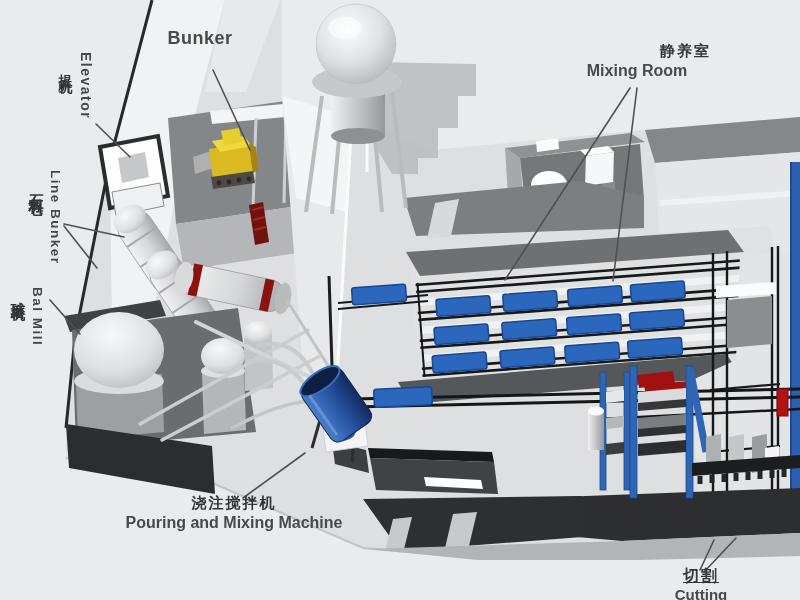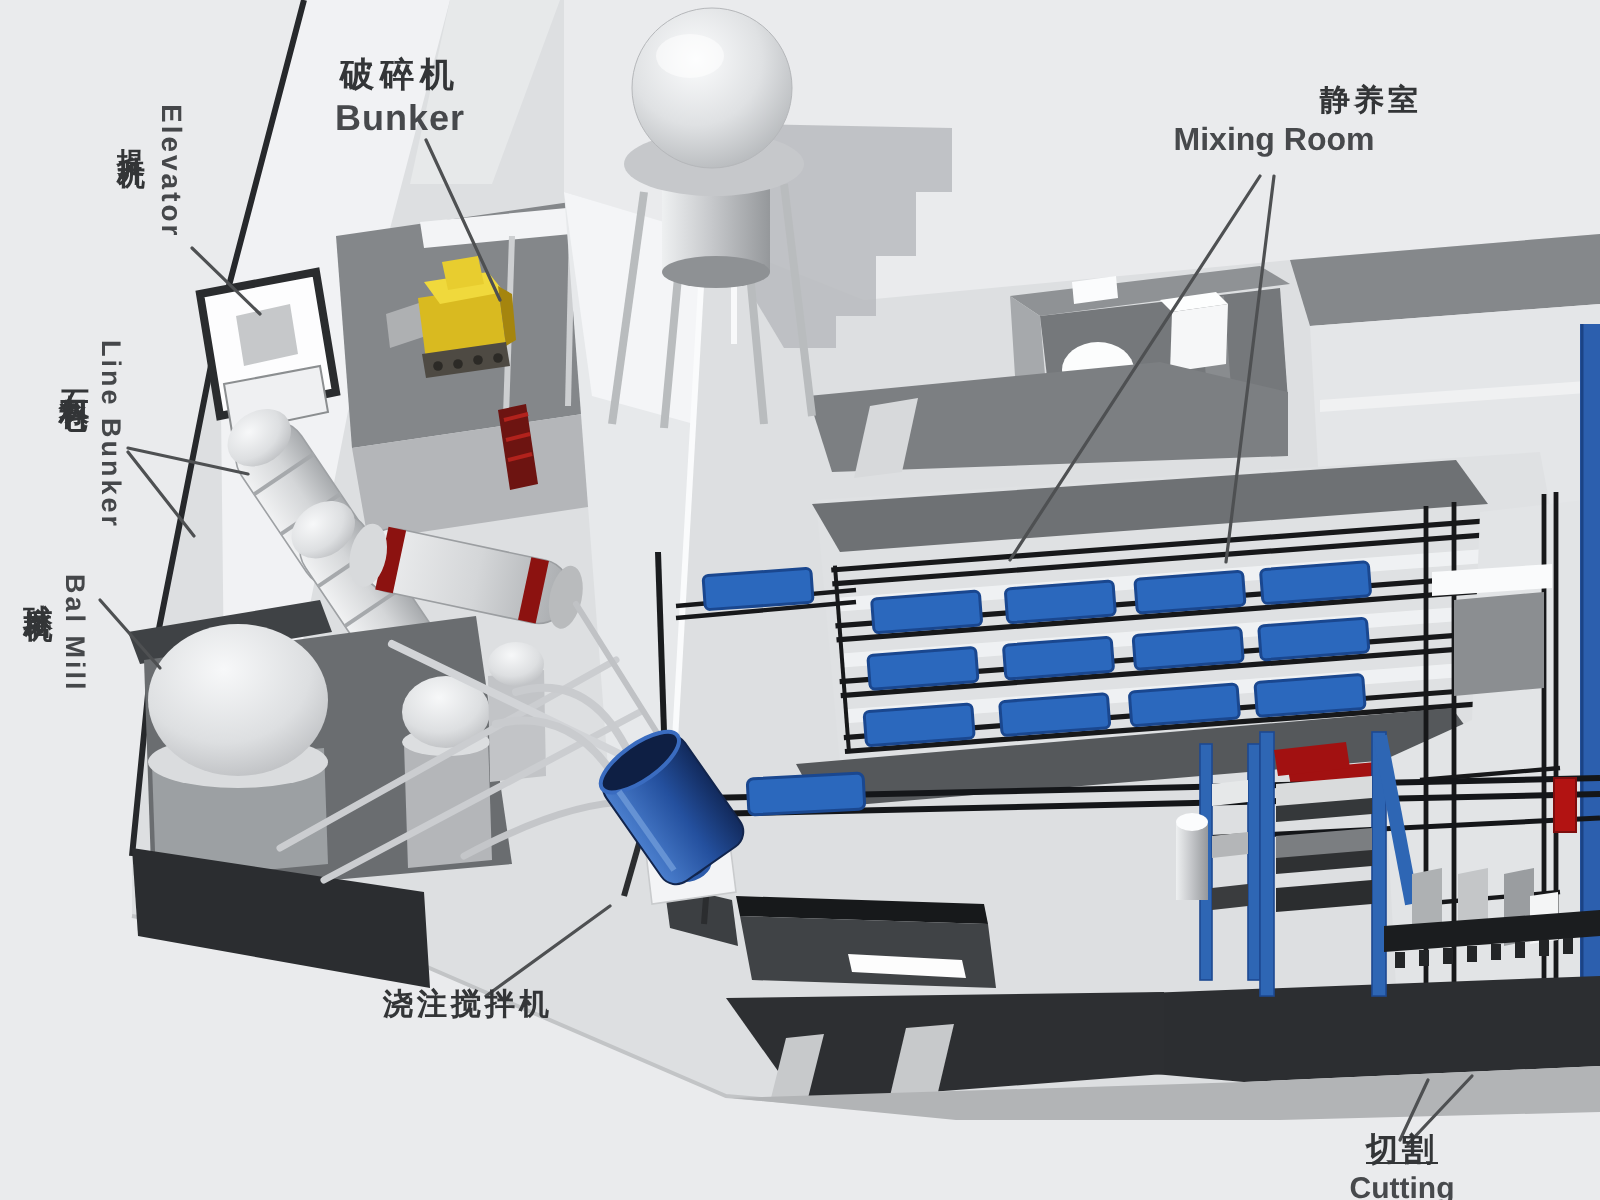--- a/index.html
+++ b/index.html
@@ -363,21 +363,20 @@
     <line x1="50" y1="300" x2="80" y2="334"></line>
     <line x1="630" y1="88" x2="505" y2="280"></line>
     <line x1="637" y1="88" x2="613" y2="281"></line>
     <line x1="243" y1="498" x2="305" y2="453"></line>
     <line x1="700" y1="570" x2="714" y2="540"></line>
     <line x1="704" y1="572" x2="736" y2="538"></line>
   </g>
 </svg>
 
   <div class="label lbl-crusher">
-    <div class="zh">破碎机</div>
     <div class="en">Bunker</div>
   </div>
 
   <div class="vlabel lbl-elevator">
     <div class="zh">提升机</div>
     <div class="en">Elevator</div>
   </div>
 
   <div class="vlabel lbl-linebunker">
     <div class="zh">石灰料仓</div>
@@ -389,20 +388,21 @@
     <div class="en">Bal Mill</div>
   </div>
 
   <div class="label lbl-action">
     <div class="zh">静养室</div>
     <div class="en">Mixing Room</div>
   </div>
 
   <div class="label lbl-pouring">
     <div class="zh">浇注搅拌机</div>
+    <div class="en">Pouring and Mixing Machine</div>
   </div>
 
   <div class="label lbl-cutting">
     <div class="zh">切割</div>
     <div class="en">Cutting</div>
   </div>
 
 </div>
 
 </body></html>

